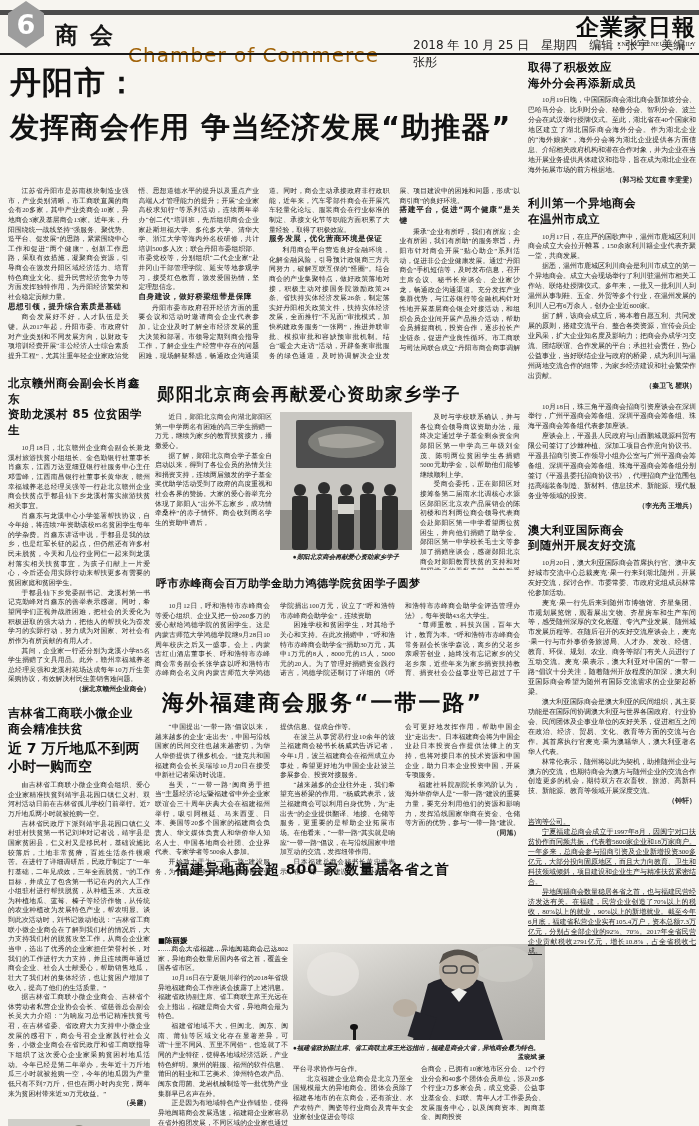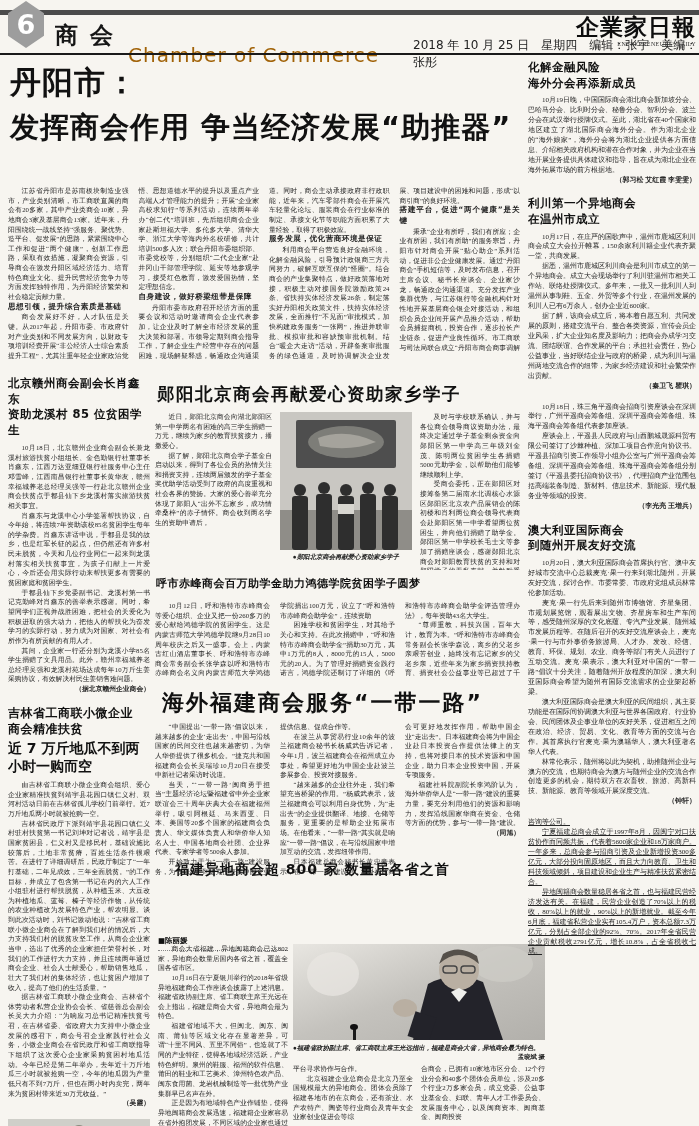--- a/index.html
+++ b/index.html
@@ -191,21 +191,21 @@
     <p style="text-indent:0;">平台寻求协作与合作。</p>
     <p>北京福建企业总商会是北京乃至全国规模最大的异地商会。团体会员除了福建各地市的在京商会，还有茶业、水产农特产、陶瓷等行业商会及青年女企业家创业促进会等综</p>
   </div>
   <div class="abs bt ofh" style="left:421px;top:1064px;width:124px;height:62px;">
     <p style="text-indent:0;">合商会，已拥有10家地市区分会、12个行业分会和40多个团体会员单位，涉及20多个行业2万多家会员，成立党委、公益事业基金会、妇联、青年人才工作委员会、发展服务中心，以及闽商资本、闽商基金、闽商投资</p>
   </div>
 
   <div class="abs ofh" style="left:528px;top:60px;width:168px;height:1066px;">
     <div class="block">
       <h3 class="art-title">
-        <span>化解金融风险</span><br>
+        <span>取得了积极效应</span><br>
         <span>海外分会再添新成员</span>
       </h3>
       <div class="bt" style="font-size:7px;">
         <p>10月19日晚，中国国际商会湖北商会新加坡分会、巴哈马分会、比利时分会、秘鲁分会、智利分会、波兰分会在武汉举行授牌仪式。至此，湖北省在40个国家和地区建立了湖北国际商会海外分会。作为湖北企业的“海外娘家”，海外分会将为湖北企业提供各方面信息、介绍相关政府机构和潜在合作对象，并为企业在当地开展业务提供具体建议和指导，旨在成为湖北企业在海外拓展市场的前方根据地。</p>
         <span class="byl">（郭习松 艾红霞 李雯雯）</span>
       </div>
     </div>
     <div class="block">
       <h3 class="art-title">
         <span>利川第一个异地商会</span><br>

